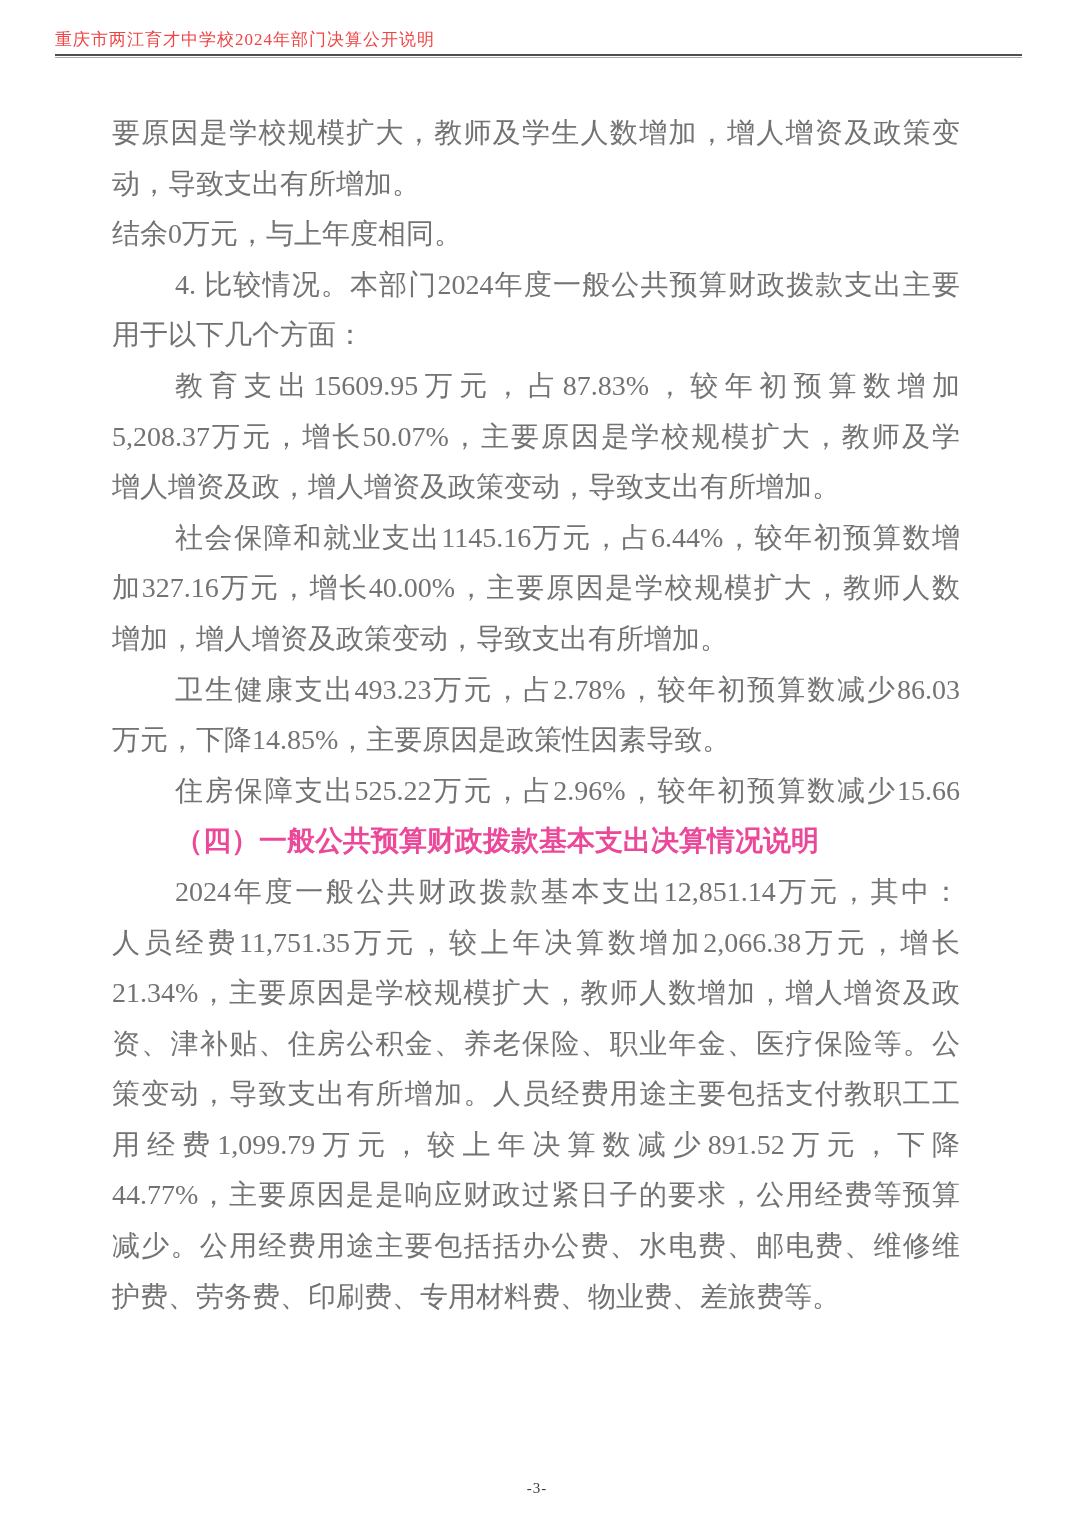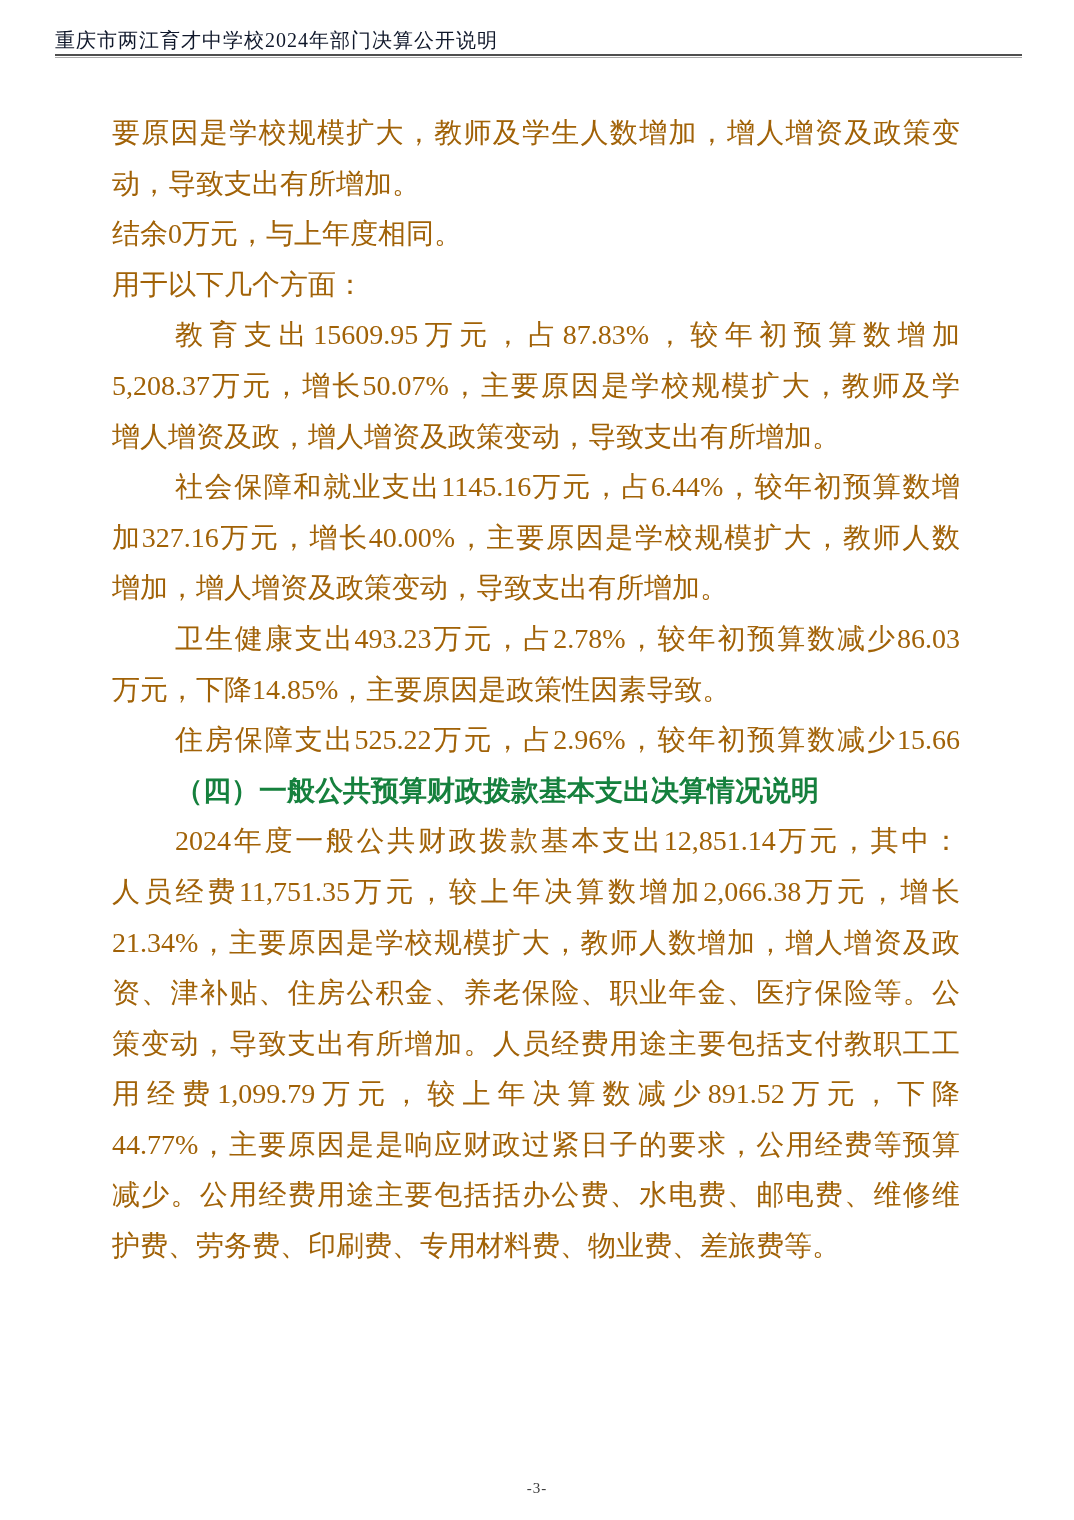--- a/index.html
+++ b/index.html
@@ -15,24 +15,24 @@
     color: #1f1f1f;
     overflow: hidden;
   }
   .page-header {
     position: absolute;
     left: 55px;
     top: 30px;
     width: 967px;
   }
   .header-title {
-    font-size: 20px;
+    font-size: 17px;
     line-height: 20px;
     letter-spacing: 1px;
-    color: #0f172a;
+    color: #ef4444;
     margin: 0 0 4px 0;
   }
   .header-rule {
     height: 1px;
     border-top: 2px solid #4f4f4f;
     border-bottom: 1px solid #ababab;
     background: transparent;
   }
   .doc-body {
     position: absolute;
@@ -40,31 +40,31 @@
     top: 108px;
     width: 848px;
   }
   .line {
     font-size: 28px;
     height: 50.6px;
     line-height: 50.6px;
     text-align: justify;
     text-justify: inter-ideograph;
     overflow: hidden;
-    color: #a16207;
+    color: #737373;
   }
   .line.fill {
     text-align-last: justify;
   }
   .line.indent {
     padding-left: 63px;
   }
   .line.heading {
     font-weight: bold;
-    color: #15803d;
+    color: #ec4899;
   }
   .page-footer {
     position: absolute;
     left: 0;
     top: 1480px;
     width: 1074px;
     text-align: center;
     font-size: 15px;
     color: #3a3a3a;
     letter-spacing: 1px;
@@ -75,20 +75,21 @@
 
 <div class="page-header">
   <div class="header-title">重庆市两江育才中学校2024年部门决算公开说明</div>
   <div class="header-rule"></div>
 </div>
 
 <div class="doc-body">
     <div class="line fill">要原因是学校规模扩大，教师及学生人数增加，增人增资及政策变</div>
     <div class="line">动，导致支出有所增加。</div>
     <div class="line">结余0万元，与上年度相同。</div>
+    <div class="line fill indent">4. 比较情况。本部门2024年度一般公共预算财政拨款支出主要</div>
     <div class="line">用于以下几个方面：</div>
     <div class="line fill indent">教育支出15609.95万元，占87.83%，较年初预算数增加</div>
     <div class="line fill">5,208.37万元，增长50.07%，主要原因是学校规模扩大，教师及学</div>
     <div class="line">增人增资及政，增人增资及政策变动，导致支出有所增加。</div>
     <div class="line fill indent">社会保障和就业支出1145.16万元，占6.44%，较年初预算数增</div>
     <div class="line fill">加327.16万元，增长40.00%，主要原因是学校规模扩大，教师人数</div>
     <div class="line">增加，增人增资及政策变动，导致支出有所增加。</div>
     <div class="line fill indent">卫生健康支出493.23万元，占2.78%，较年初预算数减少86.03</div>
     <div class="line">万元，下降14.85%，主要原因是政策性因素导致。</div>
     <div class="line fill indent">住房保障支出525.22万元，占2.96%，较年初预算数减少15.66</div>

